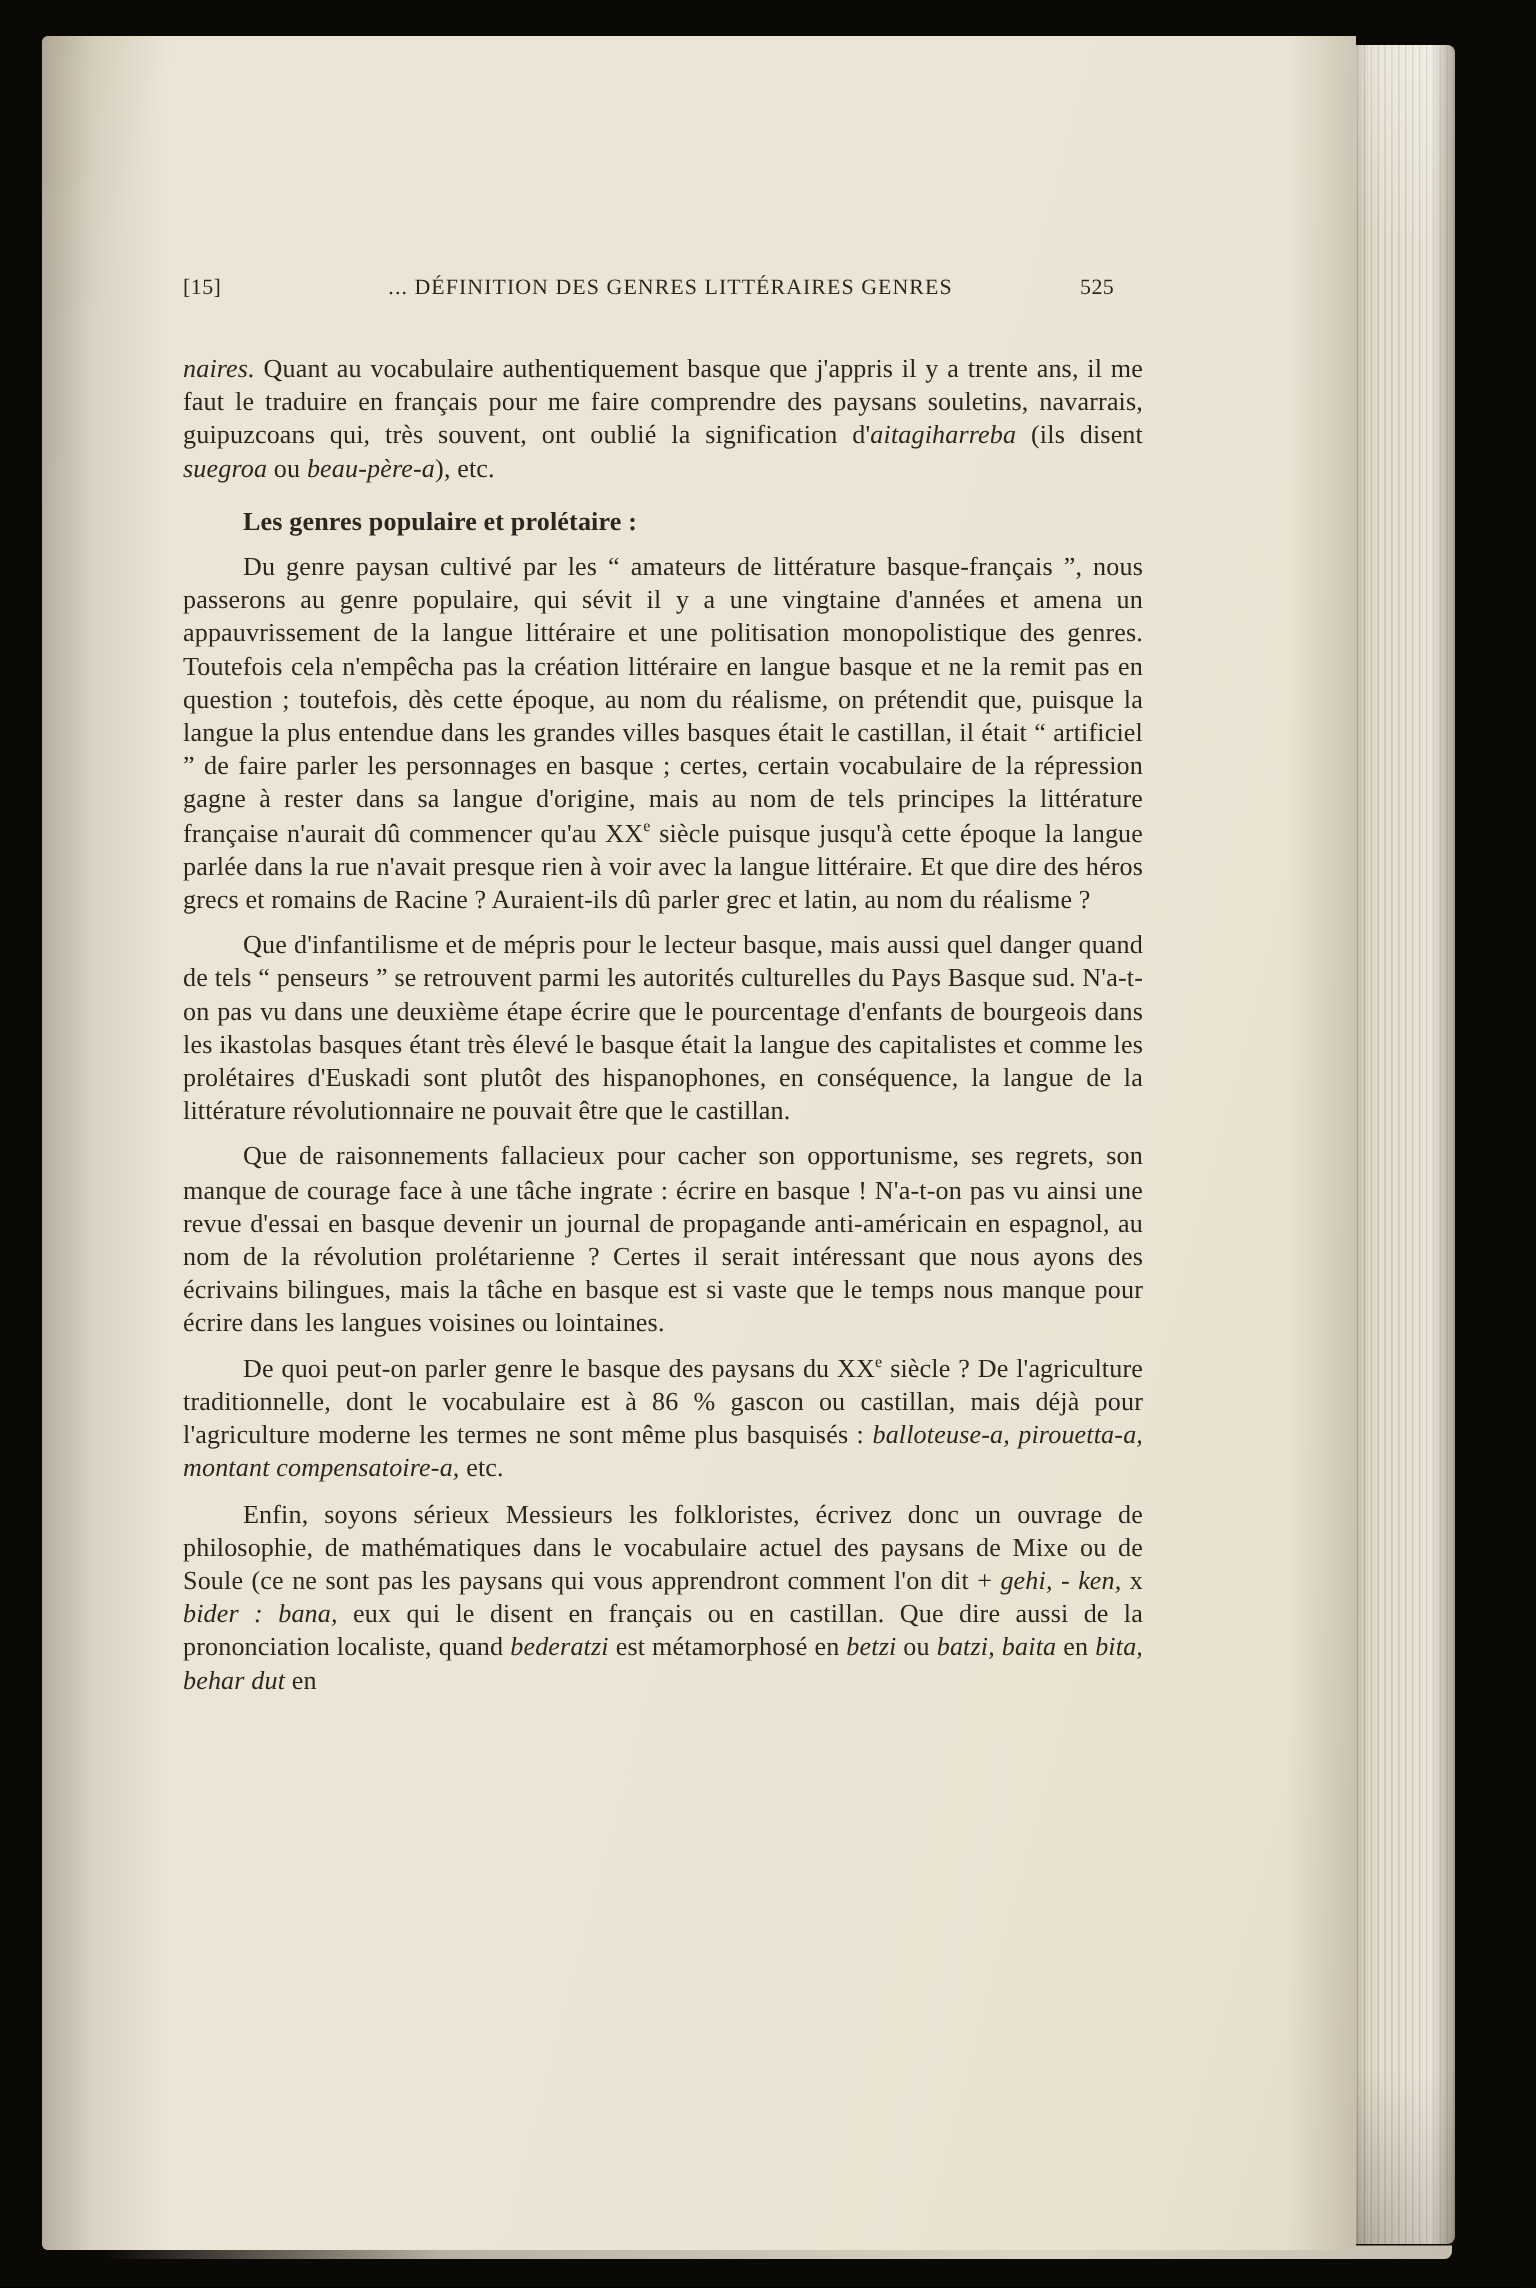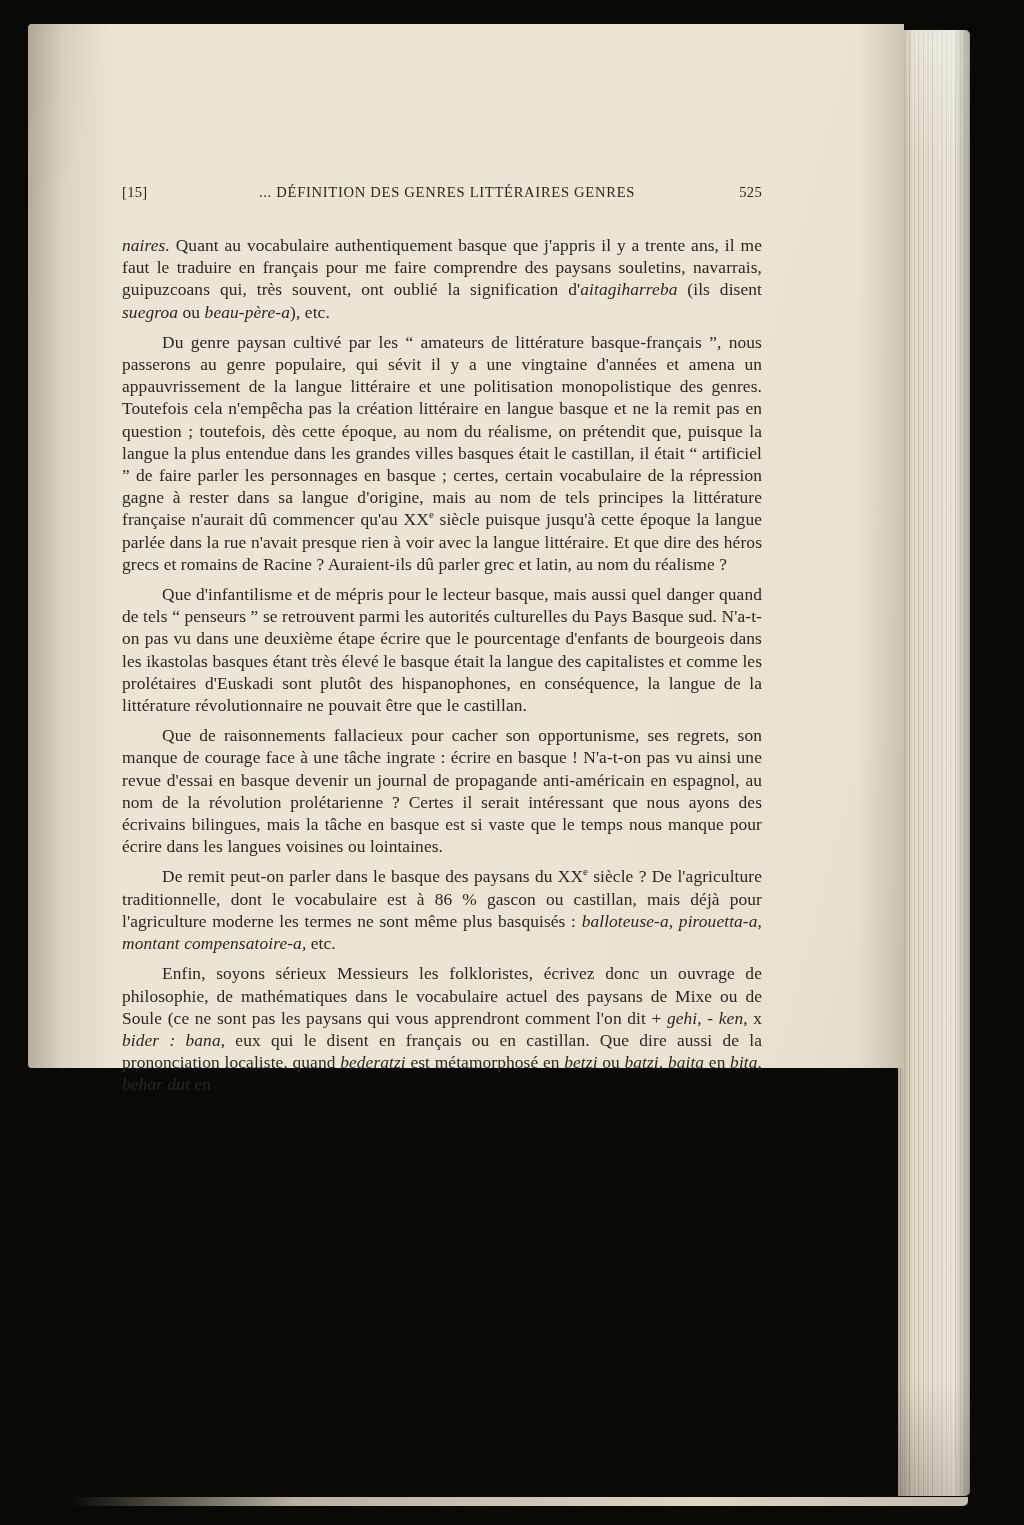--- a/index.html
+++ b/index.html
@@ -26,21 +26,21 @@
     position: absolute;
     left: 70px; top: 1497px;
     width: 898px; height: 9px;
     border-radius: 0 0 5px 5px;
     background: linear-gradient(90deg, rgba(0,0,0,0) 0%, #b9b2a2 25%, #ddd6c5 70%, #c5beae 100%);
   }
   
   .page {
     position: absolute;
     left: 28px; top: 24px;
-    width: 876px; height: 1044px;
+    width: 876px; height: 1476px;
     border-radius: 4px 0 0 4px;
     background: linear-gradient(105deg, #e4dcca 0%, #ece5d5 7%, #ece5d5 55%, #e9e2d1 88%, #e3dbc9 100%);
   }
   
   .page::before {
     content: "";
     position: absolute;
     left: 0; top: 0; bottom: 0;
     width: 85px;
     border-radius: 4px 0 0 4px;
@@ -61,21 +61,21 @@
     color: #2b2720;
   }
   .running-header {
     display: flex;
     align-items: baseline;
     font-size: 14.6px;
     letter-spacing: 0.3px;
   }
   .running-header .h-left { min-width: 52px; text-align: left; }
   .running-header .h-center { flex: 1; text-align: center; letter-spacing: 0.7px; }
-  .running-header .h-right { min-width: 42px; text-align: right; }
+  .running-header .h-right { min-width: 42px; }
   .body {
     margin-top: 33px;
     font-size: 17.4px;
     line-height: 22.2px;
     text-align: justify;
     letter-spacing: 0.1px;
   }
   .para { margin: 0 0 8px 0; }
   .para.indent { text-indent: 40px; }
   .heading {
@@ -95,21 +95,22 @@
   <div class="bottom-edges"></div>
   <div class="page">
     <div class="text-col">
       <div class="running-header">
         <span class="h-left">[15]</span>
         <span class="h-center">... DÉFINITION DES GENRES LITTÉRAIRES GENRES</span>
         <span class="h-right">525</span>
       </div>
       <div class="body">
           <p class="para"><em>naires.</em><span> Quant au vocabulaire authentiquement basque que j'appris il y a trente ans, il me faut le traduire en français pour me faire comprendre des paysans souletins, navarrais, guipuzcoans qui, très souvent, ont oublié la signification d'</span><em>aitagiharreba</em><span> (ils disent </span><em>suegroa</em><span> ou </span><em>beau-père-a</em><span>), etc.</span></p>
+          <h3 class="heading">Les genres populaire et prolétaire :</h3>
           <p class="para indent"><span>Du genre paysan cultivé par les “ amateurs de littérature basque-français ”, nous passerons au genre populaire, qui sévit il y a une vingtaine d'années et amena un appauvrissement de la langue littéraire et une politisation monopolistique des genres. Toutefois cela n'empêcha pas la création littéraire en langue basque et ne la remit pas en question ; toutefois, dès cette époque, au nom du réalisme, on prétendit que, puisque la langue la plus entendue dans les grandes villes basques était le castillan, il était “ artificiel ” de faire parler les personnages en basque ; certes, certain vocabulaire de la répression gagne à rester dans sa langue d'origine, mais au nom de tels principes la littérature française n'aurait dû commencer qu'au XX</span><sup>e</sup><span> siècle puisque jusqu'à cette époque la langue parlée dans la rue n'avait presque rien à voir avec la langue littéraire. Et que dire des héros grecs et romains de Racine ? Auraient-ils dû parler grec et latin, au nom du réalisme ?</span></p>
           <p class="para indent"><span>Que d'infantilisme et de mépris pour le lecteur basque, mais aussi quel danger quand de tels “ penseurs ” se retrouvent parmi les autorités culturelles du Pays Basque sud. N'a-t-on pas vu dans une deuxième étape écrire que le pourcentage d'enfants de bourgeois dans les ikastolas basques étant très élevé le basque était la langue des capitalistes et comme les prolétaires d'Euskadi sont plutôt des hispanophones, en conséquence, la langue de la littérature révolutionnaire ne pouvait être que le castillan.</span></p>
           <p class="para indent"><span>Que de raisonnements fallacieux pour cacher son opportunisme, ses regrets, son manque de courage face à une tâche ingrate : écrire en basque ! N'a-t-on pas vu ainsi une revue d'essai en basque devenir un journal de propagande anti-américain en espagnol, au nom de la révolution prolétarienne ? Certes il serait intéressant que nous ayons des écrivains bilingues, mais la tâche en basque est si vaste que le temps nous manque pour écrire dans les langues voisines ou lointaines.</span></p>
-          <p class="para indent"><span>De remit peut-on parler dans le basque des paysans du XX</span><sup>e</sup><span> siècle ? De l'agriculture traditionnelle, dont le vocabulaire est à 86 % gascon ou castillan, mais déjà pour l'agriculture moderne les termes ne sont même plus basquisés : </span><em>balloteuse-a, pirouetta-a, montant compensatoire-a,</em><span> etc.</span></p>
+          <p class="para indent"><span>De quoi peut-on parler genre le basque des paysans du XX</span><sup>e</sup><span> siècle ? De l'agriculture traditionnelle, dont le vocabulaire est à 86 % gascon ou castillan, mais déjà pour l'agriculture moderne les termes ne sont même plus basquisés : </span><em>balloteuse-a, pirouetta-a, montant compensatoire-a,</em><span> etc.</span></p>
           <p class="para indent"><span>Enfin, soyons sérieux Messieurs les folkloristes, écrivez donc un ouvrage de philosophie, de mathématiques dans le vocabulaire actuel des paysans de Mixe ou de Soule (ce ne sont pas les paysans qui vous apprendront comment l'on dit + </span><em>gehi,</em><span> - </span><em>ken,</em><span> x </span><em>bider : bana,</em><span> eux qui le disent en français ou en castillan. Que dire aussi de la prononciation localiste, quand </span><em>bederatzi</em><span> est métamorphosé en </span><em>betzi</em><span> ou </span><em>batzi, baita</em><span> en </span><em>bita, behar dut</em><span> en</span></p>
         </div>
     </div>
   </div>
 </div>
 
 </body></html>

